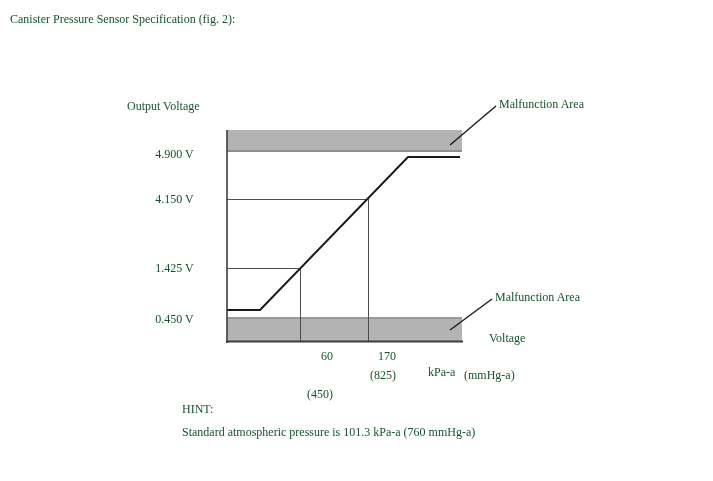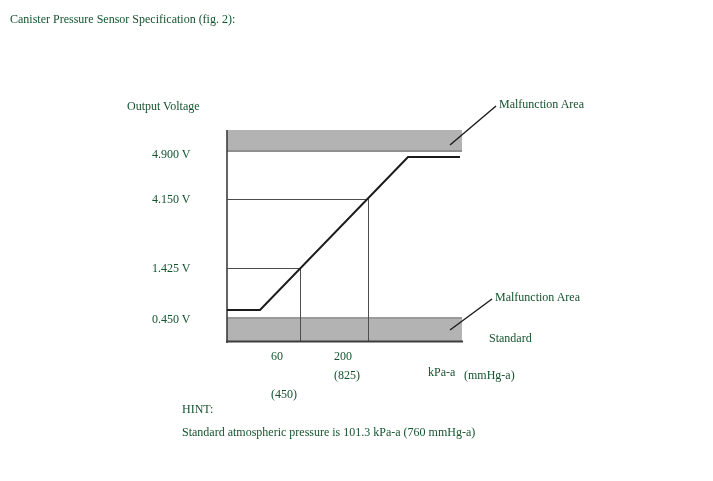--- a/index.html
+++ b/index.html
@@ -19,28 +19,28 @@
   .abs { position: absolute; }
   .lbl {
     font-size: 12px;
     line-height: 16px;
     white-space: nowrap;
     color: #14532d;
     font-family: Liberation Serif, serif;
   }
   .ytick {
     position: absolute;
-    left: 152px;
+    left: 136px;
     width: 77px;
-    text-align: left;
+    text-align: center;
   }
   .xtick-col {
     position: absolute;
     width: 62px;
-    text-align: left;
+    text-align: right;
   }
   .band {
     position: absolute;
     left: 227px;
     width: 235px;
     background: #b3b3b3;
   }
   #band-top {
     top: 130px;
     height: 20px;
@@ -84,28 +84,28 @@
       <line x1="450" y1="145" x2="496" y2="106" stroke="#1a1a1a" stroke-width="1.4"></line>
       <line x1="450" y1="330" x2="492" y2="299" stroke="#1a1a1a" stroke-width="1.4"></line>
     </svg>
 
     <div class="ytick lbl" style="top:146px;">4.900 V</div>
     <div class="ytick lbl" style="top:191px;">4.150 V</div>
     <div class="ytick lbl" style="top:260px;">1.425 V</div>
     <div class="ytick lbl" style="top:311px;">0.450 V</div>
 
     <div class="xtick-col lbl" style="left:271px; top:348px;">60</div>
-    <div class="xtick-col lbl" style="left:334px; top:348px;">200</div>
+    <div class="xtick-col lbl" style="left:334px; top:348px;">170</div>
     <div class="abs lbl" style="left:428px; top:364px;">kPa-a</div>
 
     <div class="xtick-col lbl" style="left:271px; top:386px;">(450)</div>
     <div class="xtick-col lbl" style="left:334px; top:367px;">(825)</div>
     <div class="abs lbl" style="left:428px; top:367px;margin-left:36px;">(mmHg-a)</div>
 
     <div class="abs lbl" style="left:499px; top:96px;">Malfunction Area</div>
     <div class="abs lbl" style="left:495px; top:289px;">Malfunction Area</div>
-    <div class="abs lbl" style="left:489px; top:330px;">Standard</div>
+    <div class="abs lbl" style="left:489px; top:330px;">Voltage</div>
   </div>
 
   <div class="abs lbl" style="left:182px; top:401px;">HINT:</div>
   <div class="abs lbl" style="left:182px; top:424px;">Standard atmospheric pressure is 101.3 kPa-a (760 mmHg-a)</div>
 
 </div>
 
 </body></html>

